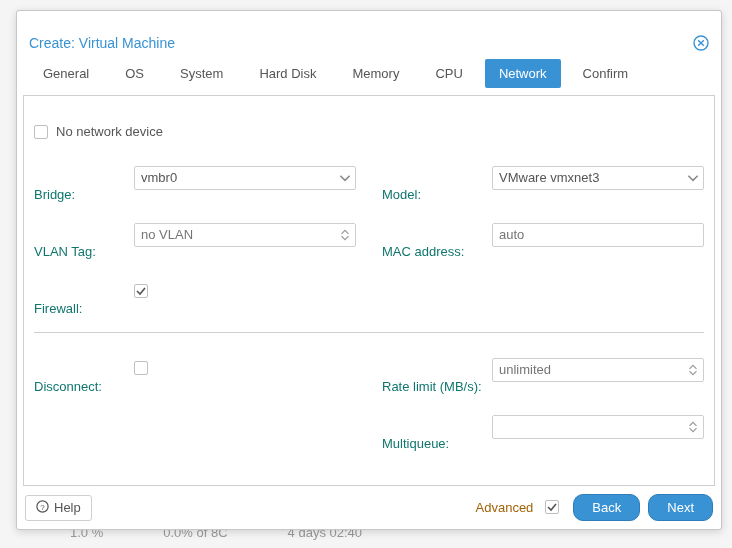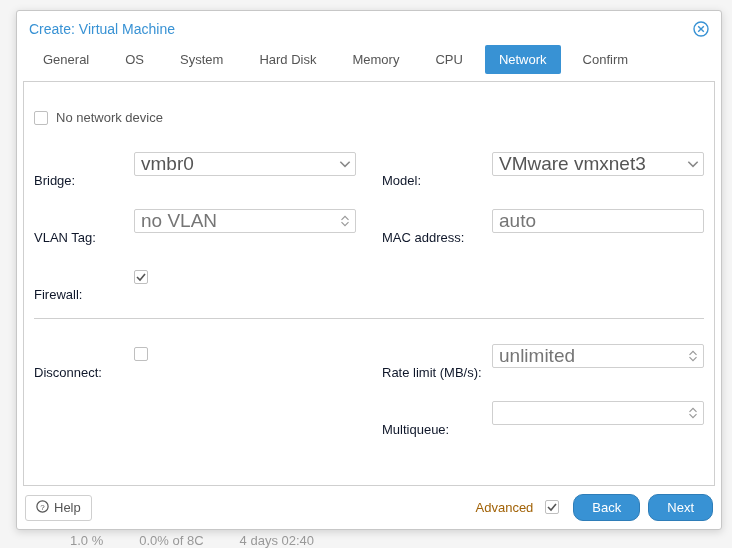--- a/index.html
+++ b/index.html
@@ -7,42 +7,42 @@
     font-family: -apple-system, BlinkMacSystemFont, "Helvetica Neue", Arial, sans-serif;
     font-size: 13px;
     color: #555;
     background: #f5f5f5;
     width: 732px;
     height: 548px;
     position: relative;
   }
   .background-text {
     position: absolute;
-    bottom: 0;
+    bottom: 8px;
     left: 70px;
     color: #999;
     font-size: 13px;
     display: flex;
-    gap: 36px;
+    gap: 60px;
   }
   .dialog {
     position: absolute;
     top: 10px;
     left: 16px;
     right: 10px;
     bottom: 18px;
     background: #fff;
     border: 1px solid #c7c7c7;
     border-radius: 3px;
     box-shadow: 0 2px 8px rgba(0,0,0,0.15);
     display: flex;
     flex-direction: column;
   }
   .dialog-header {
-    padding: 10px 12px 8px;
+    padding: 24px 12px 8px;
     display: flex;
     justify-content: space-between;
     align-items: center;
   }
   .dialog-title {
     color: #3892d4;
     font-size: 14px;
   }
   .close-icon {
     width: 16px;
@@ -102,37 +102,37 @@
     display: flex;
     flex-direction: column;
   }
   .field-row {
     display: flex;
     align-items: center;
     margin-bottom: 8px;
   }
   .field-label {
     width: 100px;
-    color: #0f172a;
+    color: #0f766e;
     font-size: 13px;
     flex-shrink: 0;
     margin-top: 34px;
   }
   .field-label.wide { width: 110px; }
   .field-control {
     flex: 1;
     position: relative;
   }
   .input, .select {
     width: 100%;
     height: 24px;
     border: 1px solid #cfcfcf;
     background: #fff;
     padding: 0 22px 0 6px;
-    font-size: 19px;
+    font-size: 13px;
     color: #555;
     border-radius: 2px;
   }
   .trigger-icon {
     position: absolute;
     right: 4px;
     top: 50%;
     transform: translateY(-50%);
     width: 14px;
     height: 14px;

